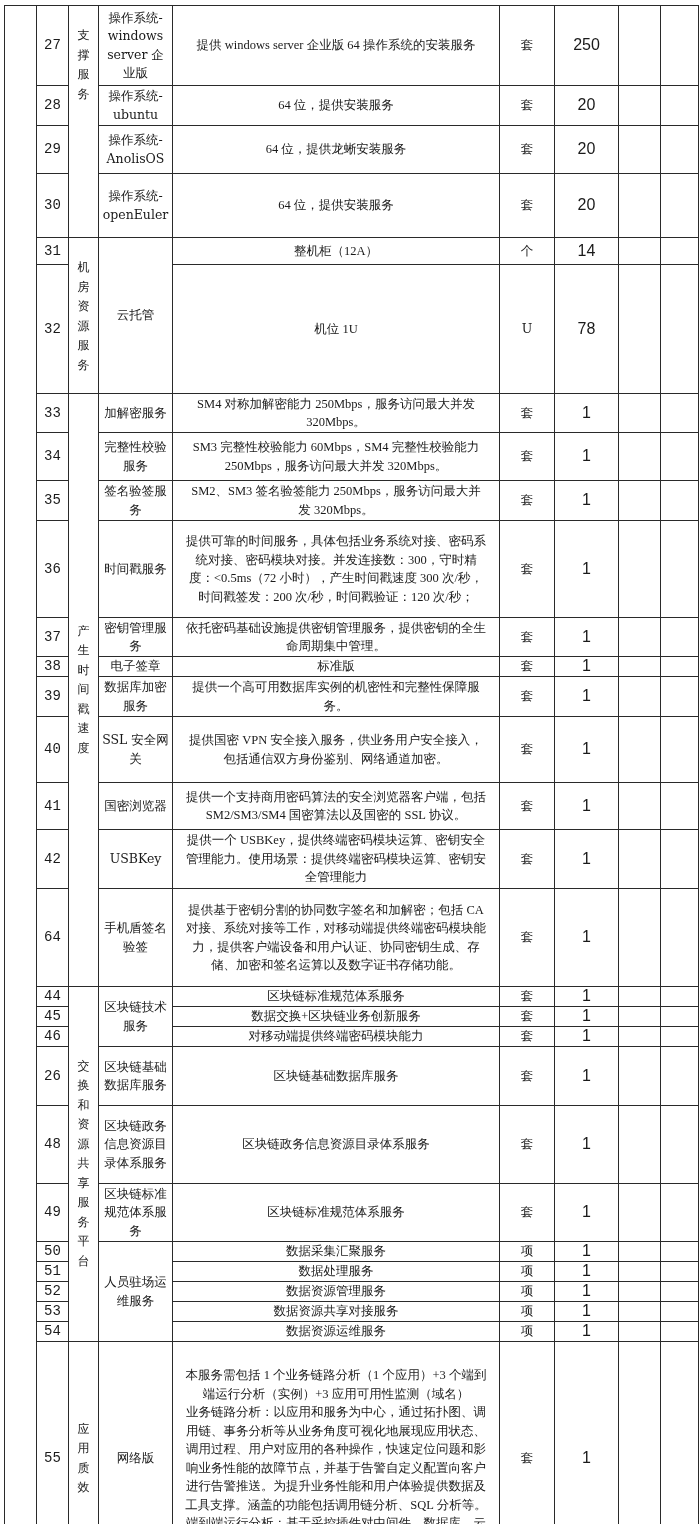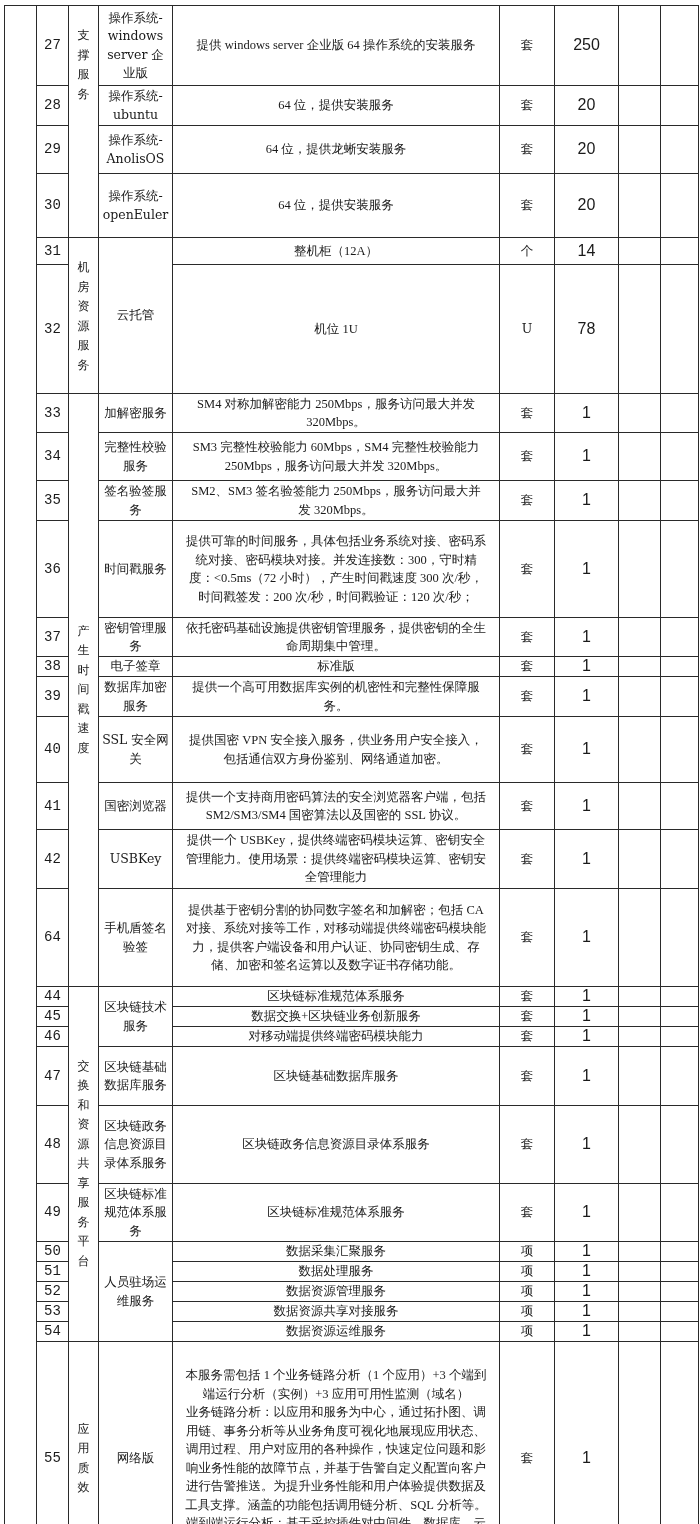--- a/index.html
+++ b/index.html
@@ -238,21 +238,21 @@
     <tr style="height:20px">
       <td class="no">46</td>
       <td class="desc">对移动端提供终端密码模块能力</td>
       <td class="unit">套</td>
       <td class="num">1</td>
       <td></td>
         <td></td>
     </tr>
 
     <tr style="height:59px">
-      <td class="no">47</td>
+      <td class="no">26</td>
       <td class="name">区块链基础数据库服务</td>
       <td class="desc">区块链基础数据库服务</td>
       <td class="unit">套</td>
       <td class="num">1</td>
       <td></td>
         <td></td>
     </tr>
 
     <tr style="height:78px">
       <td class="no">48</td>

